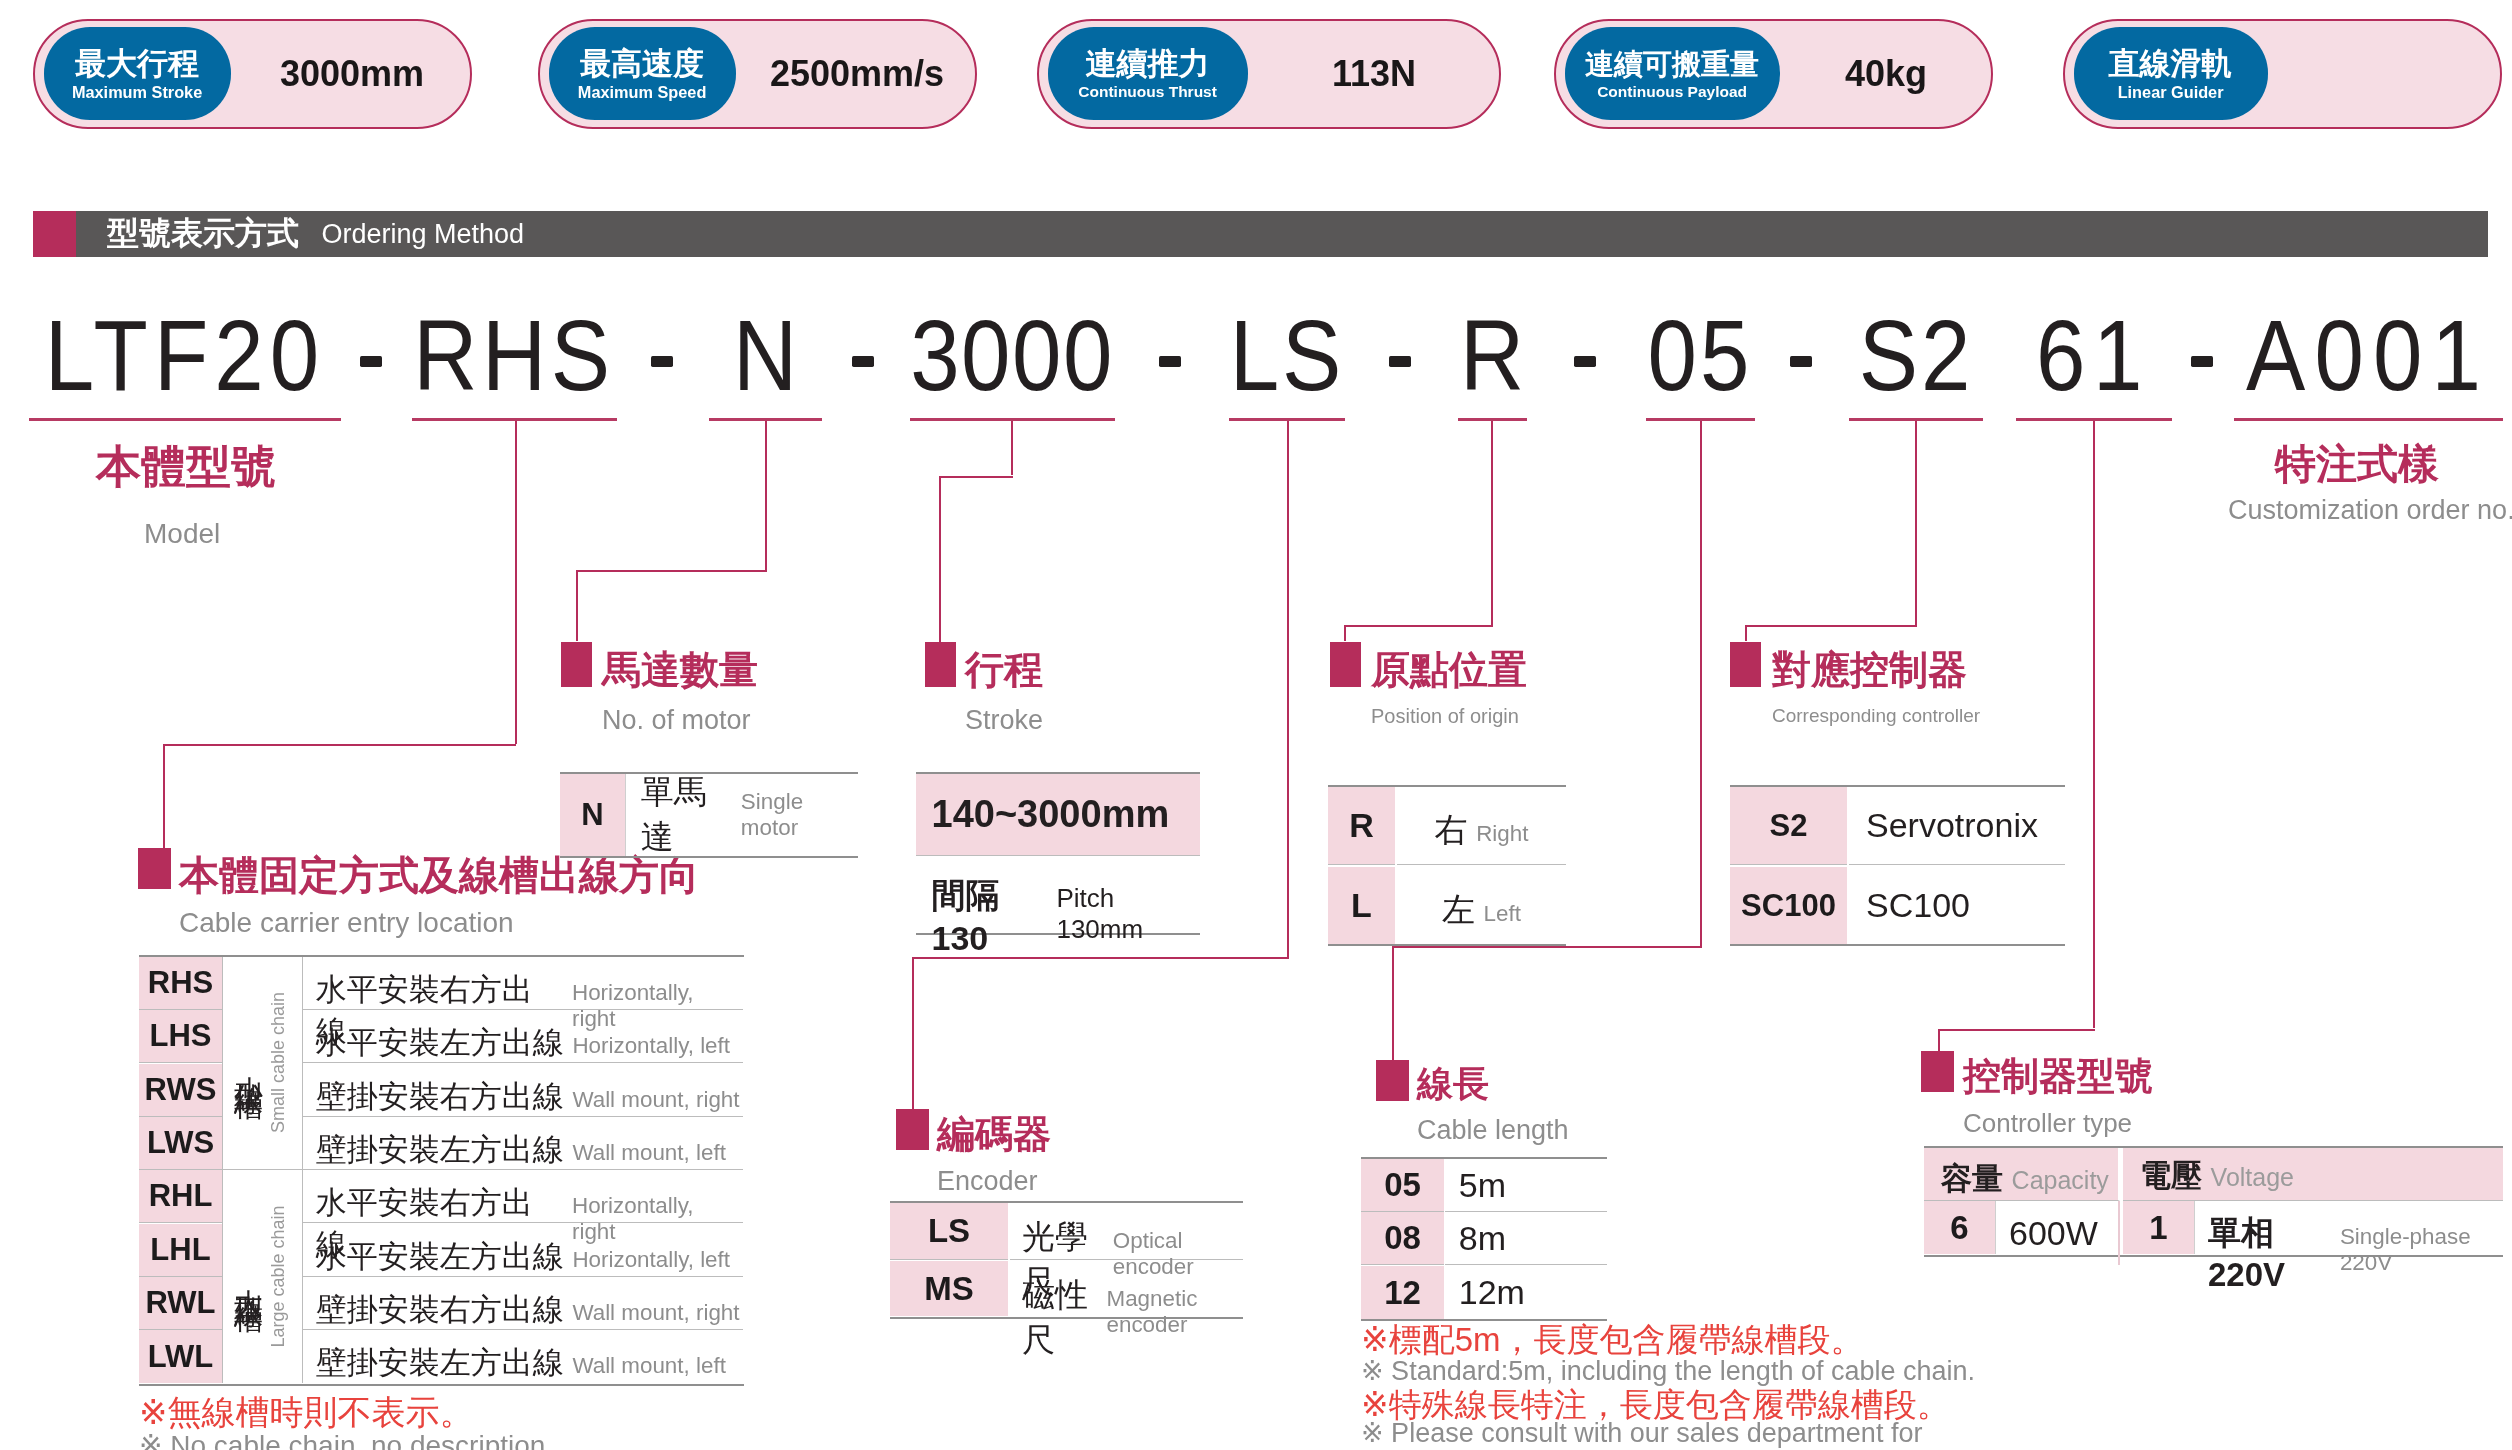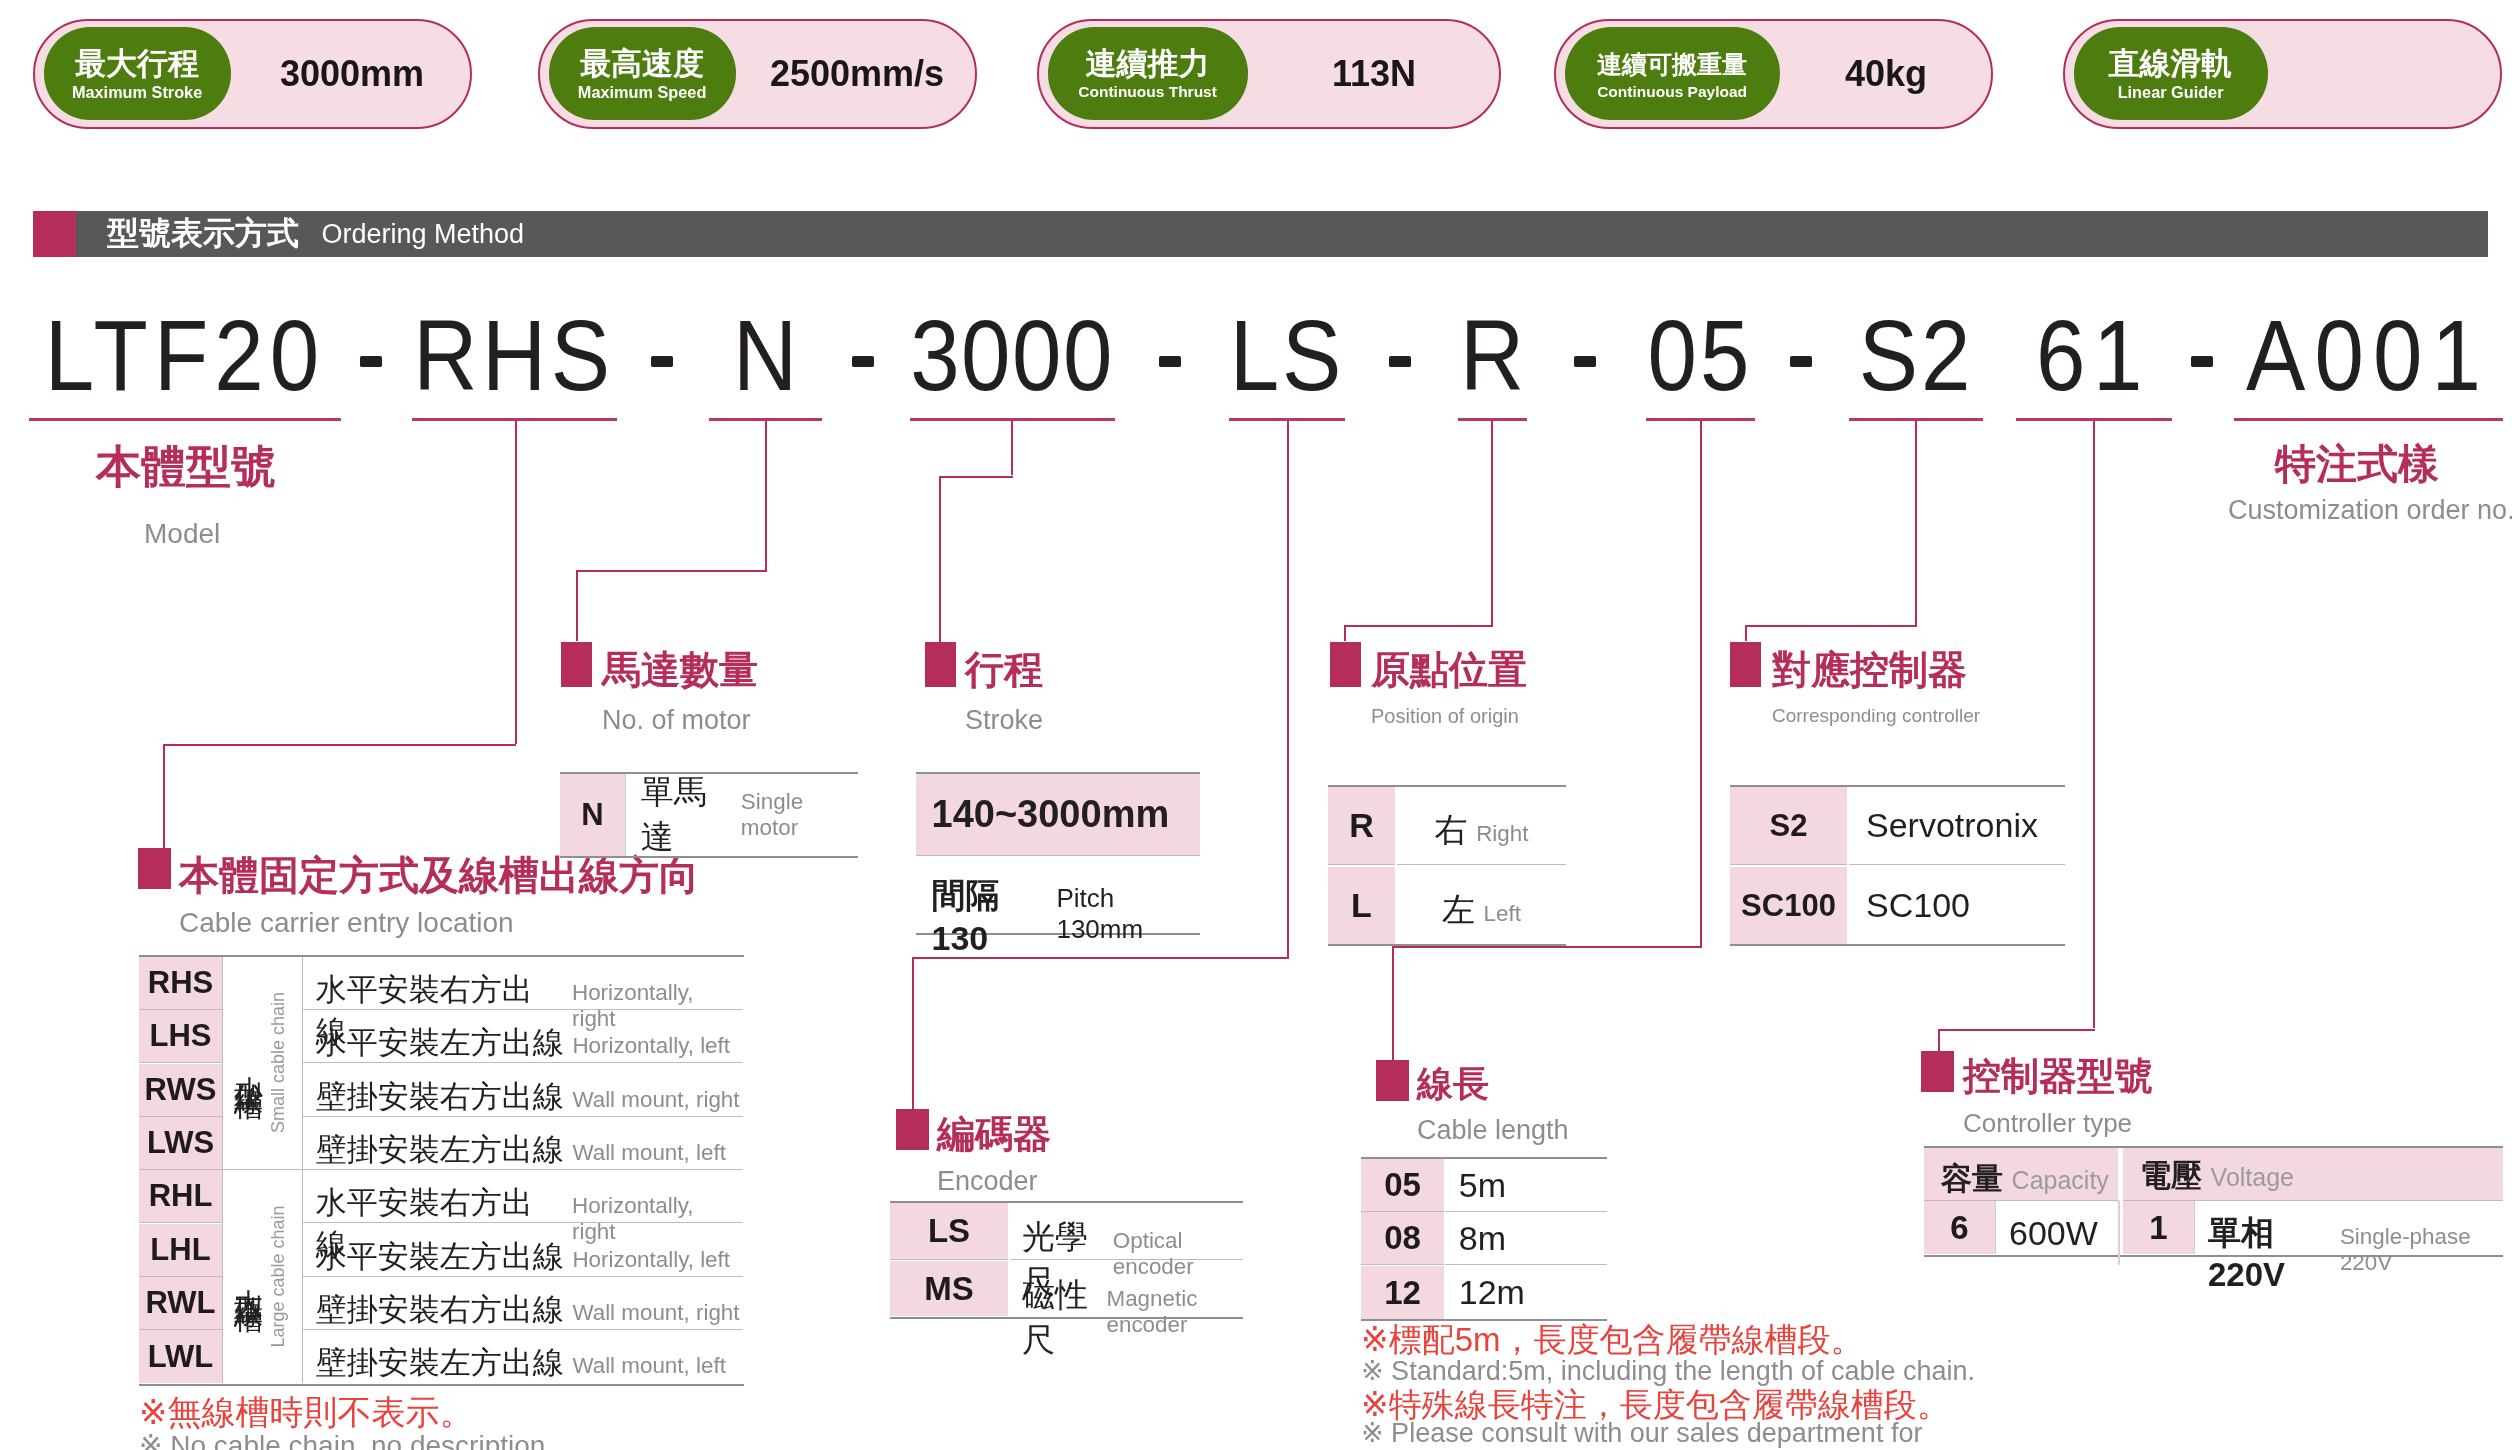--- a/index.html
+++ b/index.html
@@ -1,21 +1,21 @@
 <!DOCTYPE html>
 <html style="font-size:13.8px"><head>
 <meta charset="utf-8">
 <style>
   html,body{margin:0;padding:0;background:#fff;}
   .canvas{position:relative;width:2512px;height:1450px;background:#ffffff;overflow:hidden;
           font-family:"Liberation Sans","DejaVu Sans",sans-serif;color:#231f20;}
   .abs{position:absolute;}
   
   .badge{position:absolute;height:110px;border:2.6px solid #b52d5b;background:#f6dde4;border-radius:57px;box-sizing:border-box;}
-  .badge-inner{position:absolute;left:8.6px;top:6px;height:93px;background:#4d7c0f;border-radius:46px;
+  .badge-inner{position:absolute;left:8.6px;top:6px;height:93px;background:#0369a1;border-radius:46px;
                display:flex;flex-direction:column;align-items:center;justify-content:center;color:#fff;}
   .badge-zh{font-size:31px;font-weight:bold;line-height:36px;white-space:nowrap;}
   .badge-en{font-size:16.3px;font-weight:bold;line-height:20px;white-space:nowrap;}
   .badge-val{position:absolute;top:0;height:105px;display:flex;align-items:center;justify-content:center;
              font-weight:bold;font-size:36px;color:#1a1718;white-space:nowrap;}
   
   .hdr-sq{position:absolute;background:#b52d5b;}
   .hdr-bar{position:absolute;background:#595757;display:flex;align-items:center;color:#fff;}
   .hdr-zh{font-size:32px;font-weight:bold;margin-left:31px;white-space:nowrap;}
   .hdr-en{font-size:27px;margin-left:22.4px;white-space:nowrap;}
@@ -65,21 +65,21 @@
   </div>
   <div class="badge" style="left:1037px;top:19px;width:464px;">
     <div class="badge-inner" style="width:200px;">
       <div class="badge-zh">連續推力</div>
       <div class="badge-en" style="font-size:15.5px;">Continuous Thrust</div>
     </div>
     <div class="badge-val" style="left:218px;width:234px;">113N</div>
   </div>
   <div class="badge" style="left:1554px;top:19px;width:439px;">
     <div class="badge-inner" style="width:215px;">
-      <div class="badge-zh" style="font-size:25px;text-align:right;">連續可搬重量</div>
+      <div class="badge-zh" style="font-size:29px;text-align:right;">連續可搬重量</div>
       <div class="badge-en" style="font-size:15.5px;">Continuous Payload</div>
     </div>
     <div class="badge-val" style="left:232px;width:196px;">40kg</div>
   </div>
   <div class="badge" style="left:2063px;top:19px;width:439px;">
     <div class="badge-inner" style="width:194px;">
       <div class="badge-zh">直線滑軌</div>
       <div class="badge-en">Linear Guider</div>
     </div>
   </div>

